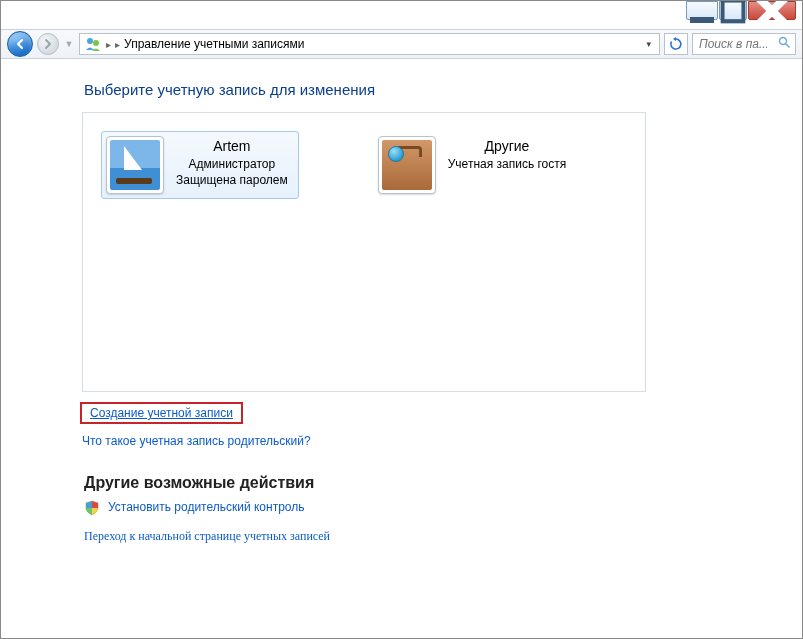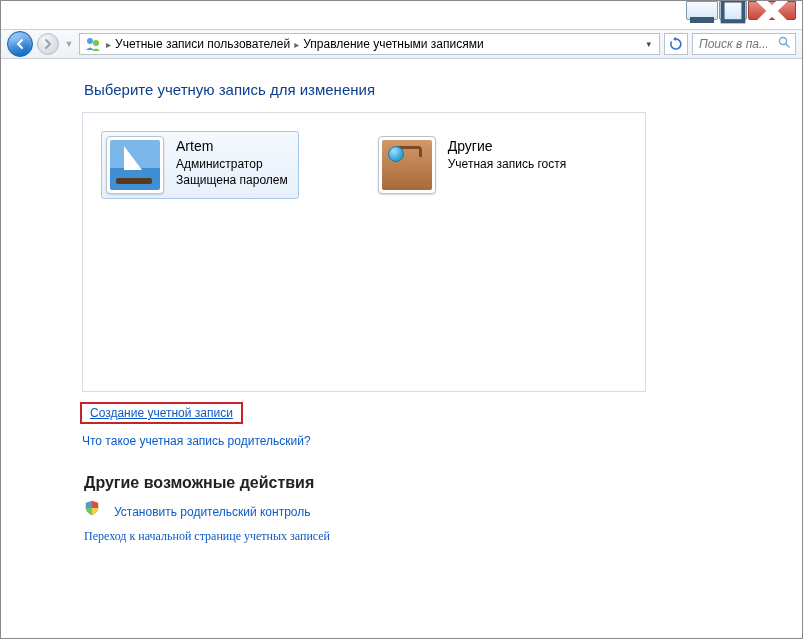--- a/index.html
+++ b/index.html
@@ -209,21 +209,21 @@
   .avatar-case::after {
     content:"";
     position:absolute;
     top:6px; left:6px;
     width:14px; height:14px;
     background: radial-gradient(circle at 35% 30%, #9be0f8, #2a9ed4 70%);
     border-radius:50%;
     border:1px solid #1a78a4;
   }
 
-  .account-info { padding-top: 2px; }
+  .account-info { padding-top: 2px; text-align: center; }
   .account-name { font-size: 14px; color: #000; margin-bottom: 2px; }
   .account-line { font-size: 12px; color: #000; line-height: 1.35; }
 
   .link-row { margin-top: 10px; }
   .link {
     color: #0b5bc8;
     font-size: 12px;
     cursor: pointer;
     display: inline-block;
   }
@@ -236,21 +236,21 @@
   }
   .highlight-box .link { text-decoration: underline; }
 
   .section-h {
     font-weight: bold;
     font-size: 16px;
     color: #222;
     margin: 26px 0 8px 2px;
   }
   .shield-row {
-    display: flex; align-items: flex-end; gap: 14px;
+    display: flex; align-items: flex-start; gap: 8px;
     margin: 2px 0 8px 2px;
   }
   .shield-row svg { width: 16px; height: 16px; }
 </style>
 </head>
 <body>
 
 <div class="titlebar">
   <div class="tbtn">
     <svg viewBox="0 0 10 10">
@@ -285,21 +285,20 @@
   <div class="breadcrumb">
     <span class="bc-icon">
       <svg viewBox="0 0 16 16">
         <circle cx="5" cy="5" r="3" fill="#4aa3e8"></circle>
         <circle cx="11" cy="7" r="3" fill="#7ac943"></circle>
         <path d="M1 14 Q5 9 9 14 Z" fill="#4aa3e8"></path>
         <path d="M7 15 Q11 10 15 15 Z" fill="#7ac943"></path>
       </svg>
     </span>
     <span class="bc-sep">▸</span>
-    <span class="bc-item">Учетные записи пользователей</span>
     <span class="bc-sep">▸</span>
     <span class="bc-item">Управление учетными записями</span>
     <span class="bc-drop">▾</span>
   </div>
 
   <div class="refresh">
     <svg viewBox="0 0 14 14">
         <path d="M7 2 A5 5 0 1 1 2.5 4.5" fill="none" stroke="#2a6fd8" stroke-width="1.6"></path>
         <path d="M7 0 L7 4 L4 2 Z" fill="#2a6fd8"></path>
       </svg>

